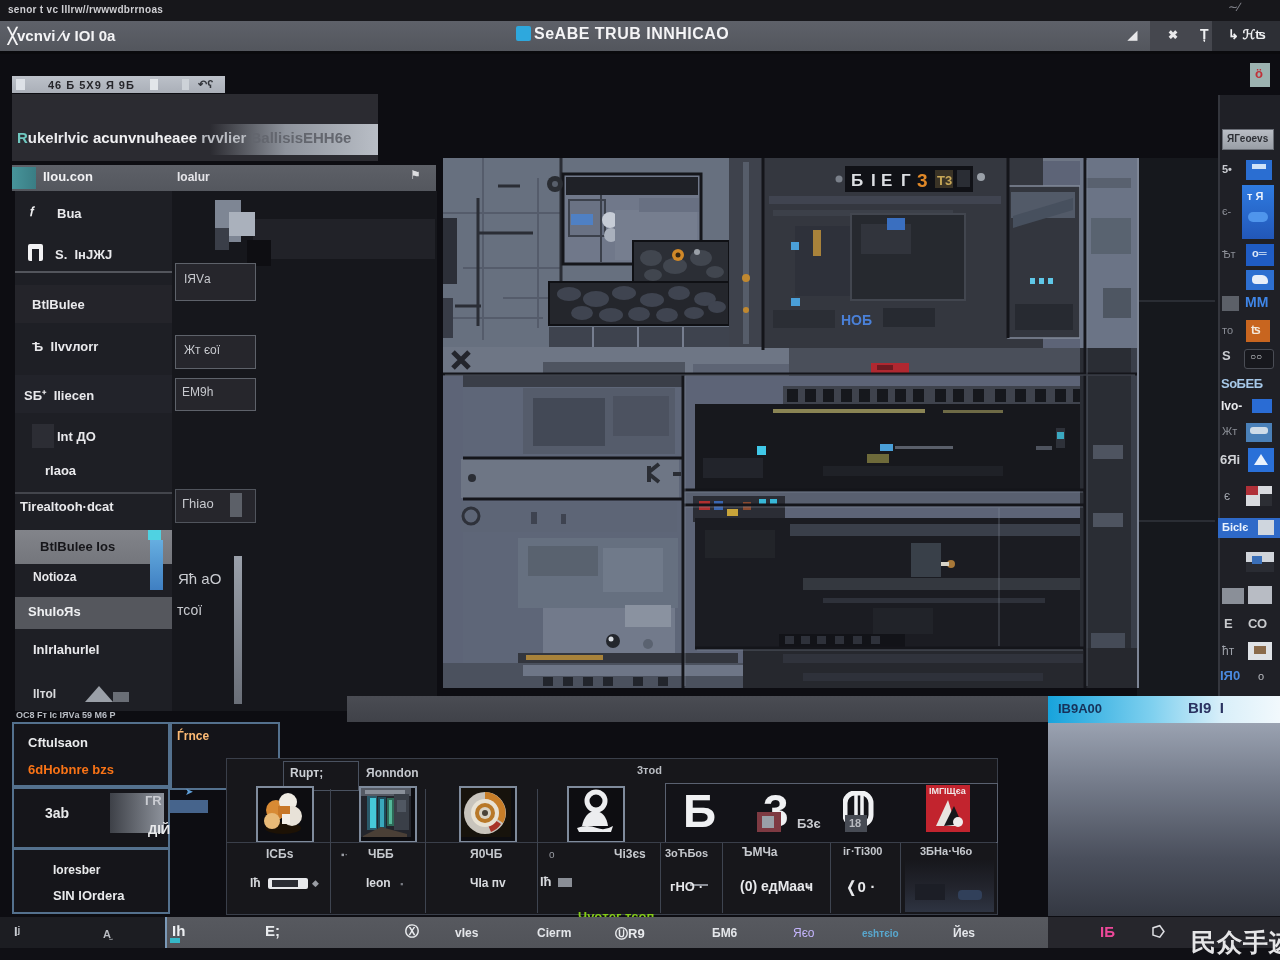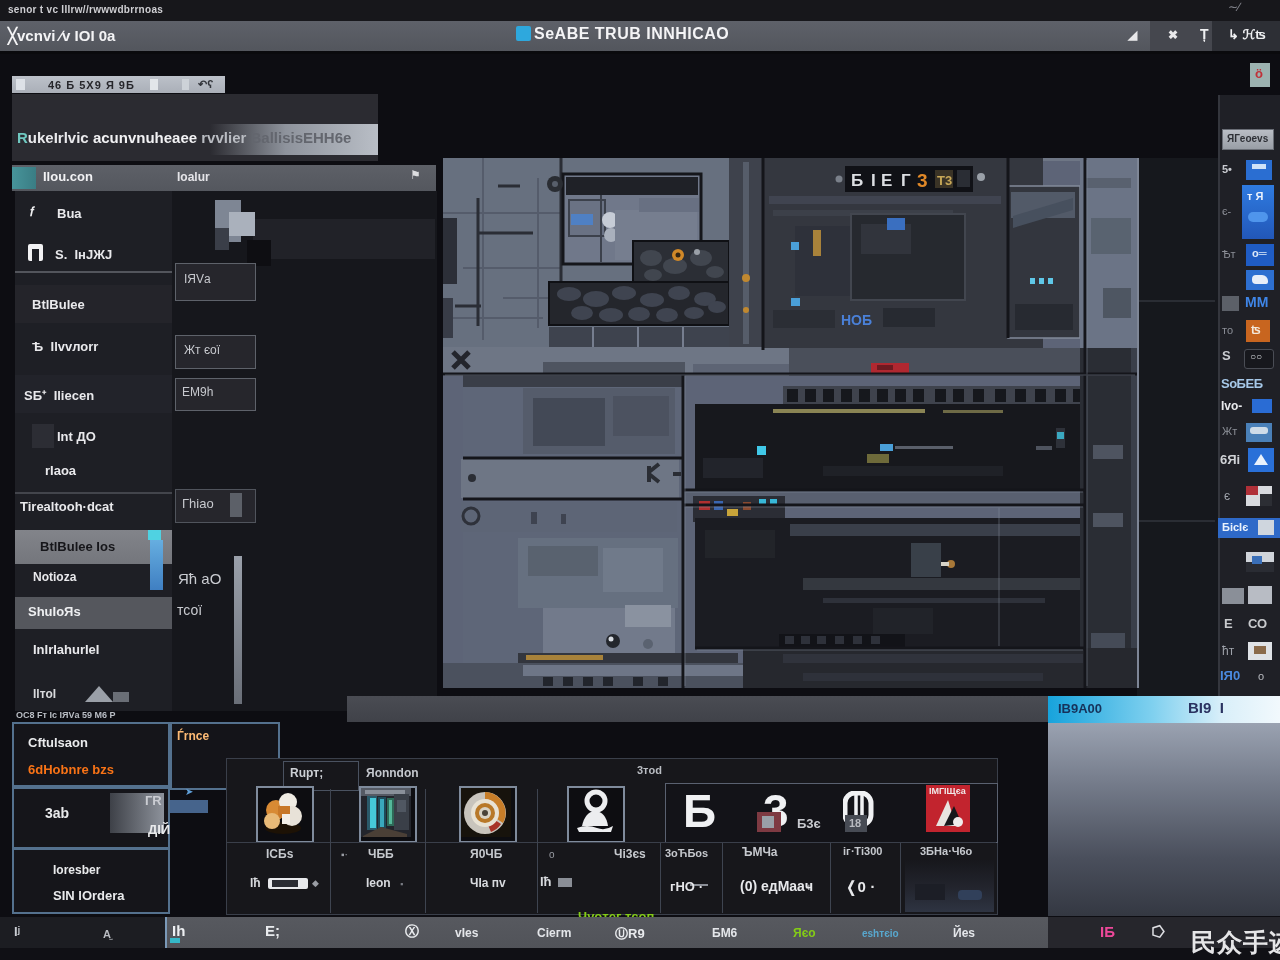--- a/index.html
+++ b/index.html
@@ -536,19 +536,19 @@
 <div class="tx" style="left:103px;top:928px;font-size:11px;font-weight:bold;color:#b9bcc2;">А̫</div>
 <div class="a" style="left:165px;top:917px;width:2px;height:31px;background:#7a99b8;"></div>
 <div class="tx" style="left:172px;top:922px;font-size:15px;font-weight:bold;color:#eef0f3;">Іһ</div>
 <div class="a" style="left:170px;top:938px;width:10px;height:5px;background:#35b8c8;"></div>
 <div class="tx" style="left:265px;top:922px;font-size:15px;font-weight:bold;color:#e9ebee;">Е;</div>
 <div class="tx" style="left:405px;top:923px;font-size:14px;font-weight:bold;color:#e9ebee;">Ⓧ</div>
 <div class="tx" style="left:455px;top:926px;font-size:12px;font-weight:bold;color:#e4e6ea;">vIes</div>
 <div class="tx" style="left:537px;top:926px;font-size:12px;font-weight:bold;color:#e4e6ea;">Сіeгm</div>
 <div class="tx" style="left:615px;top:925px;font-size:13px;font-weight:bold;color:#e9ebee;">ⓊR9</div>
 <div class="tx" style="left:712px;top:926px;font-size:12px;font-weight:bold;color:#e4e6ea;">БМ6</div>
-<div class="tx" style="left:793px;top:926px;font-size:12px;font-weight:bold;color:#84cc16;">Яєо</div>
+<div class="tx" style="left:793px;top:926px;font-size:12px;font-weight:normal;color:#c4b5fd;">Яєо</div>
 <div class="tx" style="left:862px;top:928px;font-size:10px;font-weight:bold;color:#58a8cf;">eѕһтєіо</div>
 <div class="tx" style="left:953px;top:926px;font-size:12px;font-weight:bold;color:#e4e6ea;">Йes</div>
 <div class="tx" style="left:1100px;top:923px;font-size:15px;font-weight:bold;color:#ec4899;">ӀБ</div>
 <div class="tx" style="left:1152px;top:923px;font-size:15px;font-weight:bold;color:#dfe0e4;">⭔</div>
 
 <div class="tx" style="left:1191px;top:926px;font-size:25px;font-weight:bold;color:rgba(246,246,248,.92);letter-spacing:1px;">民众手迹</div>
 
 </body></html>

